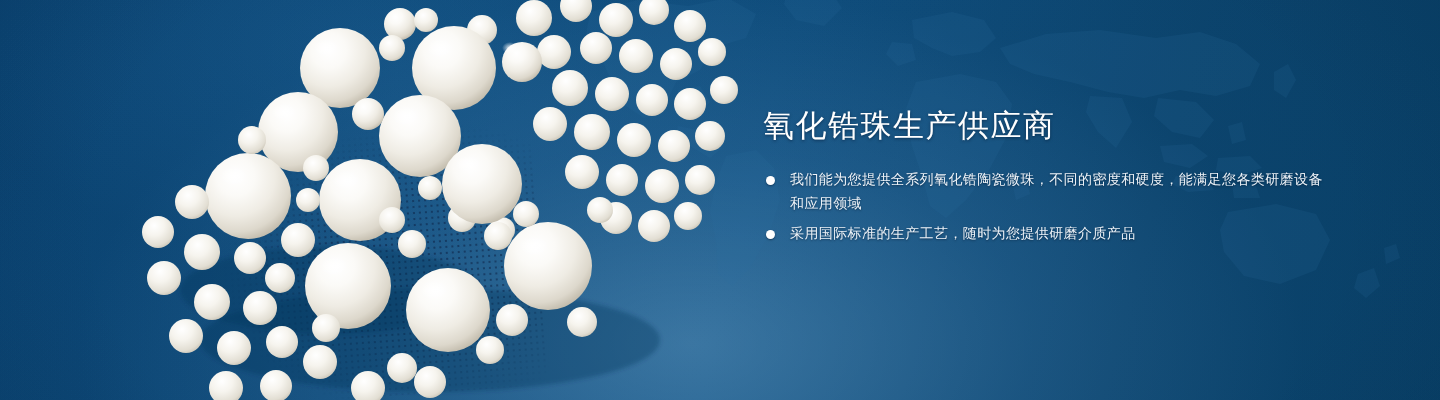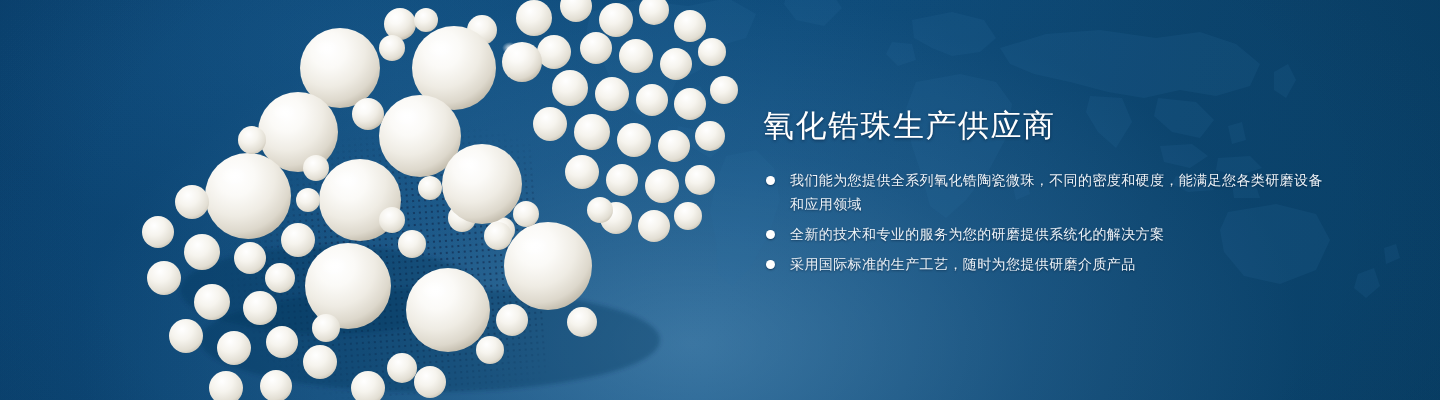--- a/index.html
+++ b/index.html
@@ -110,20 +110,21 @@
   }
   .bullet {
     position: relative;
     padding-left: 27px;
     margin-bottom: 6px;
     font-size: 14px;
     line-height: 24px;
     color: #eef3f8;
     letter-spacing: 0.4px;
     text-shadow: 0 1px 2px rgba(0,18,40,0.5);
+    font-family: Liberation Serif, serif;
   }
   .bullet:last-child { margin-bottom: 17px; }
   .dot {
     position: absolute;
     left: 3px;
     top: 8px;
     width: 9px;
     height: 9px;
     border-radius: 50%;
     background: #ffffff;
@@ -334,22 +335,18 @@
   <div class="copy">
     <h1 class="headline">氧化锆珠生产供应商</h1>
 
     <ul class="bullets">
       <li class="bullet">
         <span class="dot"></span>
         <span class="bullet-text">我们能为您提供全系列氧化锆陶瓷微珠，不同的密度和硬度，能满足您各类研磨设备和应用领域</span>
       </li>
       <li class="bullet">
         <span class="dot"></span>
-        <span class="bullet-text">全新的技术和专业的服务为您的研磨提供系统化的解决方案</span>
-      </li>
-      <li class="bullet">
-        <span class="dot"></span>
         <span class="bullet-text">采用国际标准的生产工艺，随时为您提供研磨介质产品</span>
       </li>
     </ul>
   </div>
 
 </div>
 
 </body></html>

